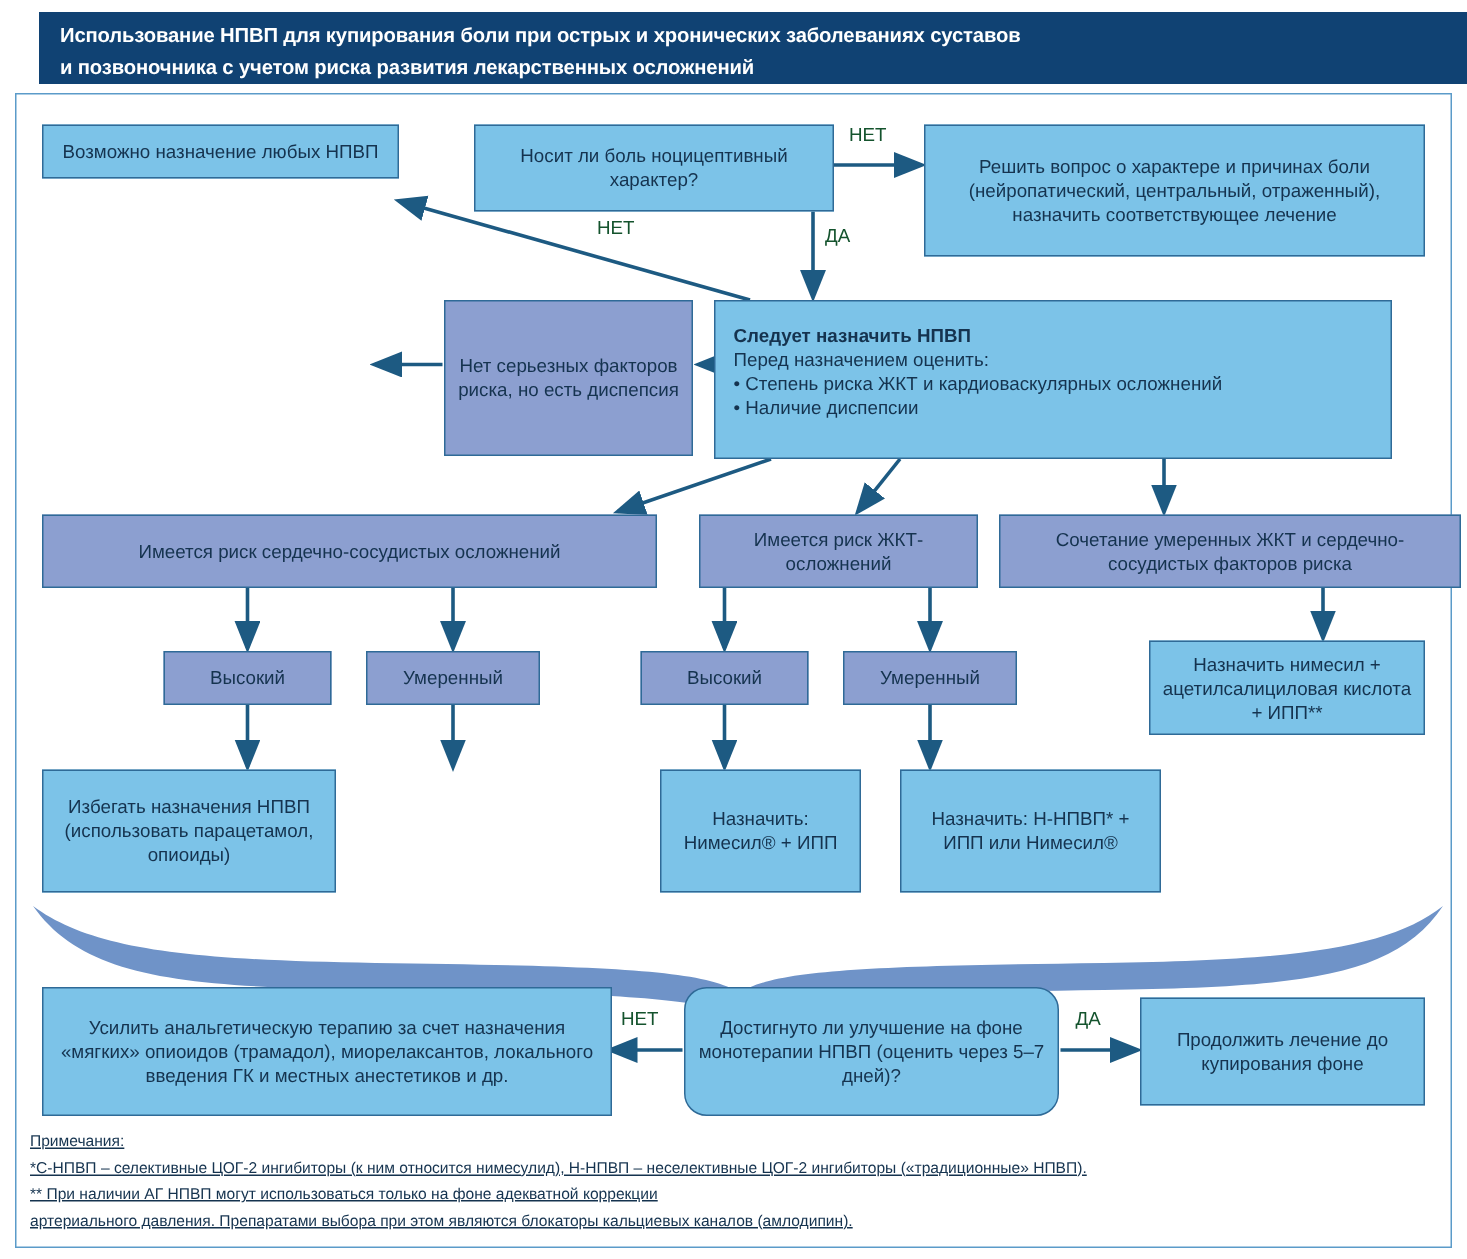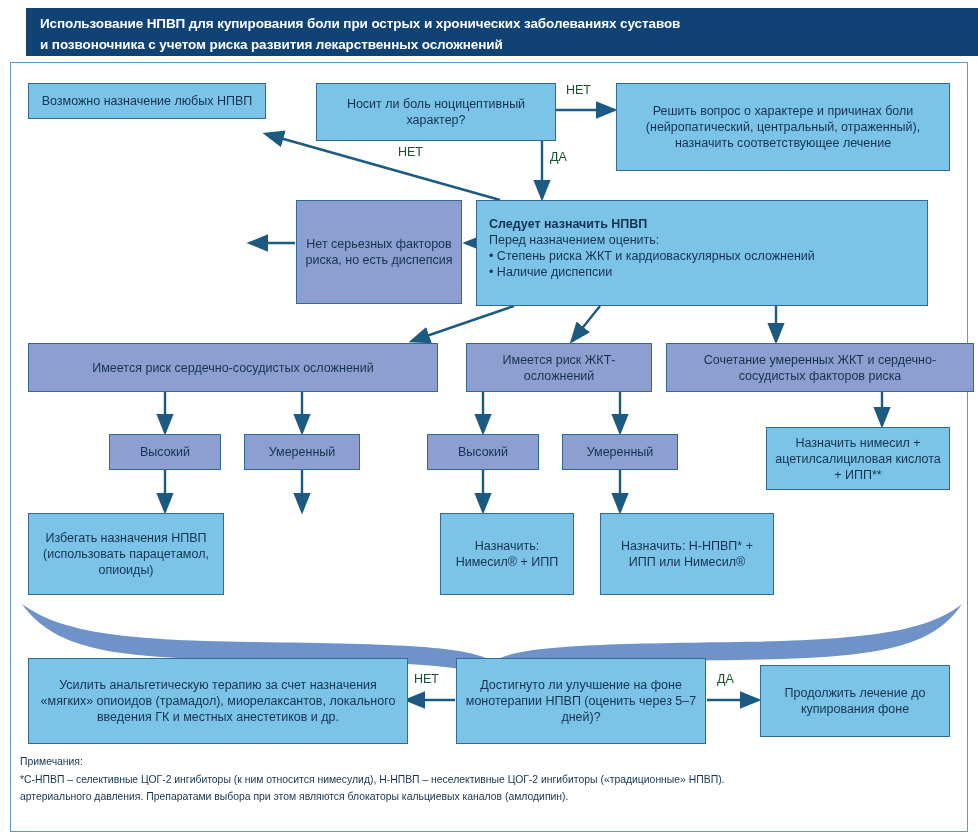--- a/index.html
+++ b/index.html
@@ -66,20 +66,21 @@
   
   .arrows { position:absolute; left:0; top:0; width:978px; height:839px; pointer-events:none; }
 
   
   .notes {
     position: absolute; left: 20px; top: 753px;
     width: 940px;
     font-size: 10.4px;
     line-height: 17.5px;
     color: #15334f;
+    text-decoration: underline;
   }
   .notes div { white-space: nowrap; }
 </style>
 </head>
 <body>
 
 <div id="root">
 
   <div class="header">
     <span class="hl">Использование НПВП для купирования боли при острых и хронических заболеваниях суставов</span>
@@ -207,30 +208,31 @@
     <span class="inner">Назначить: Нимесил® + ИПП</span>
   </div>
   <div class="box" style="left:600px; top:513px; width:174px; height:82px;">
     <span class="inner">Назначить: Н-НПВП* + ИПП или Нимесил®</span>
   </div>
 
   <div class="box" style="left:28px; top:658px; width:380px; height:86px;">
     <span class="inner">Усилить анальгетическую терапию за счет назначения «мягких» опиоидов (трамадол), миорелаксантов, локального введения ГК и местных анестетиков и др.</span>
   </div>
 
-  <div class="box" style="left:456px; top:658px; width:250px; height:86px;">
+  <div class="box" style="left:456px; top:658px; width:250px; height:86px;border-radius:15px;">
     <span class="inner">Достигнуто ли улучшение на фоне монотерапии НПВП (оценить через 5–7 дней)?</span>
   </div>
 
   <div class="box" style="left:760px; top:665px; width:190px; height:72px;">
     <span class="inner">Продолжить лечение до купирования фоне</span>
   </div>
 
   <div class="alabel" style="left:414px; top:672px;">НЕТ</div>
   <div class="alabel" style="left:717px; top:672px;">ДА</div>
 
   <div class="notes">
     <div>Примечания:</div>
     <div>*С-НПВП – селективные ЦОГ-2 ингибиторы (к ним относится нимесулид), Н-НПВП – неселективные ЦОГ-2 ингибиторы («традиционные» НПВП).</div>
+    <div> ** При наличии АГ НПВП могут использоваться только на фоне адекватной коррекции</div>
     <div>артериального давления. Препаратами выбора при этом являются блокаторы кальциевых каналов (амлодипин).</div>
   </div>
 
 </div>
 
 </body></html>

